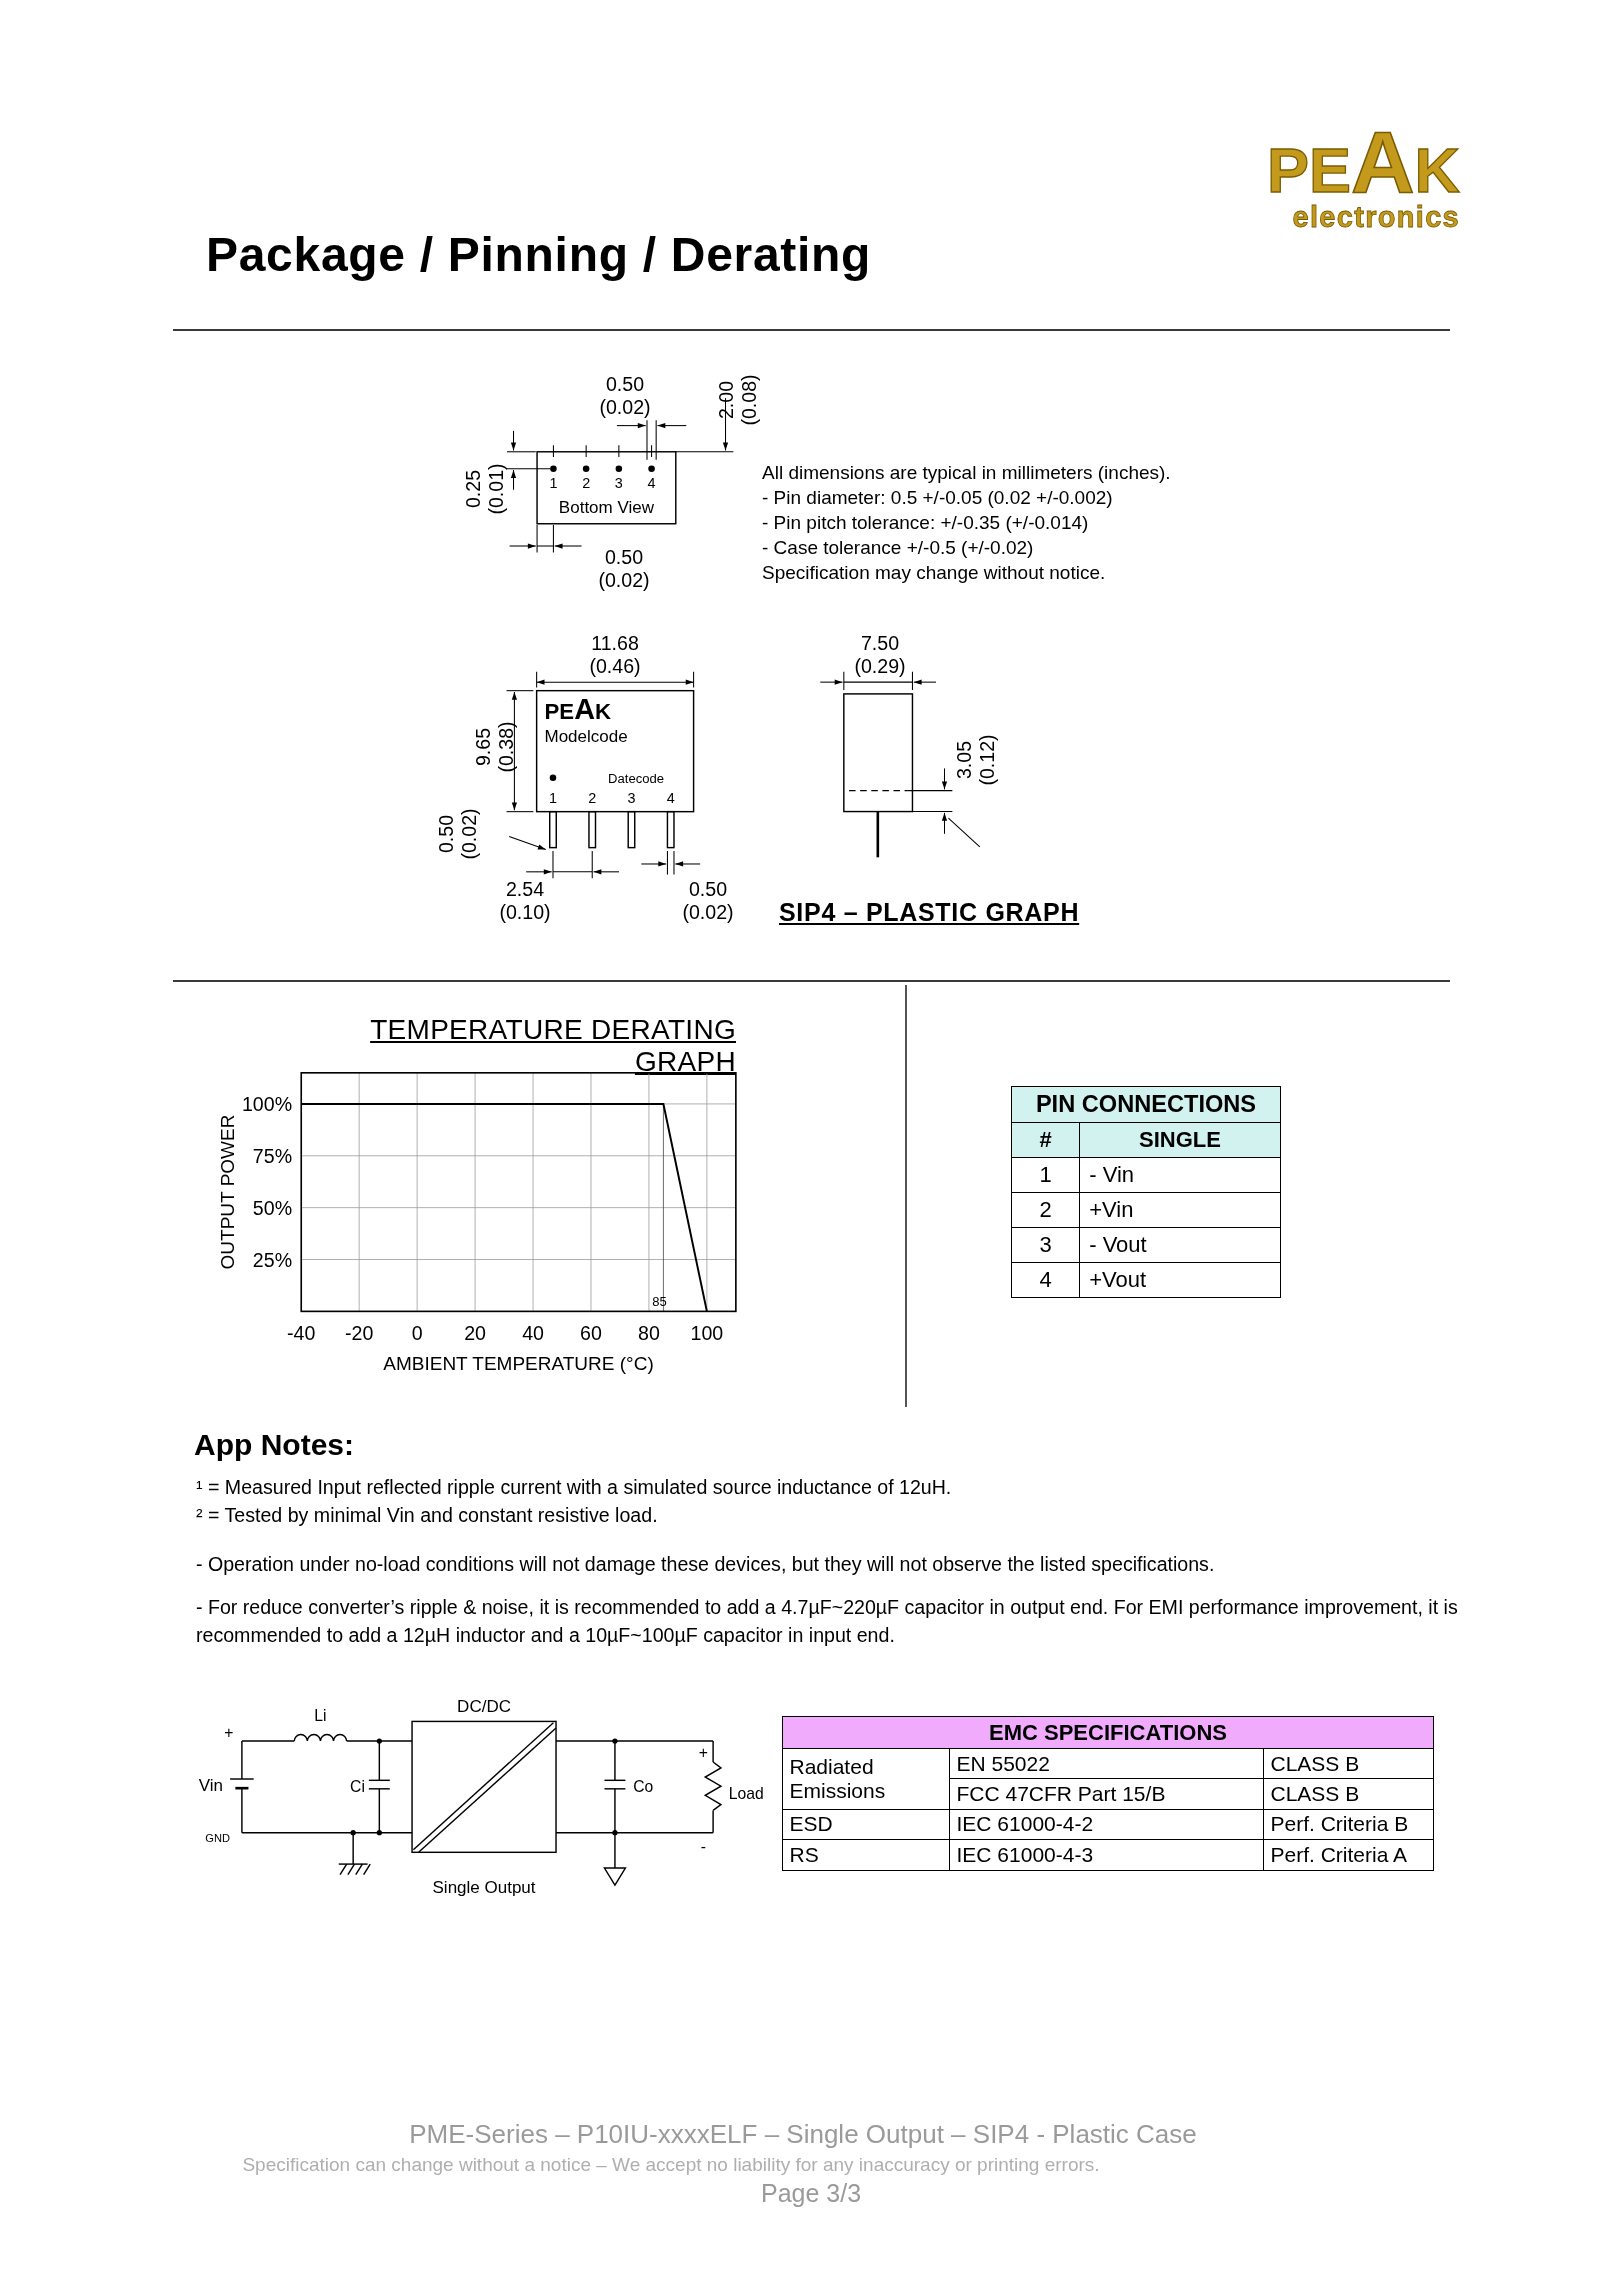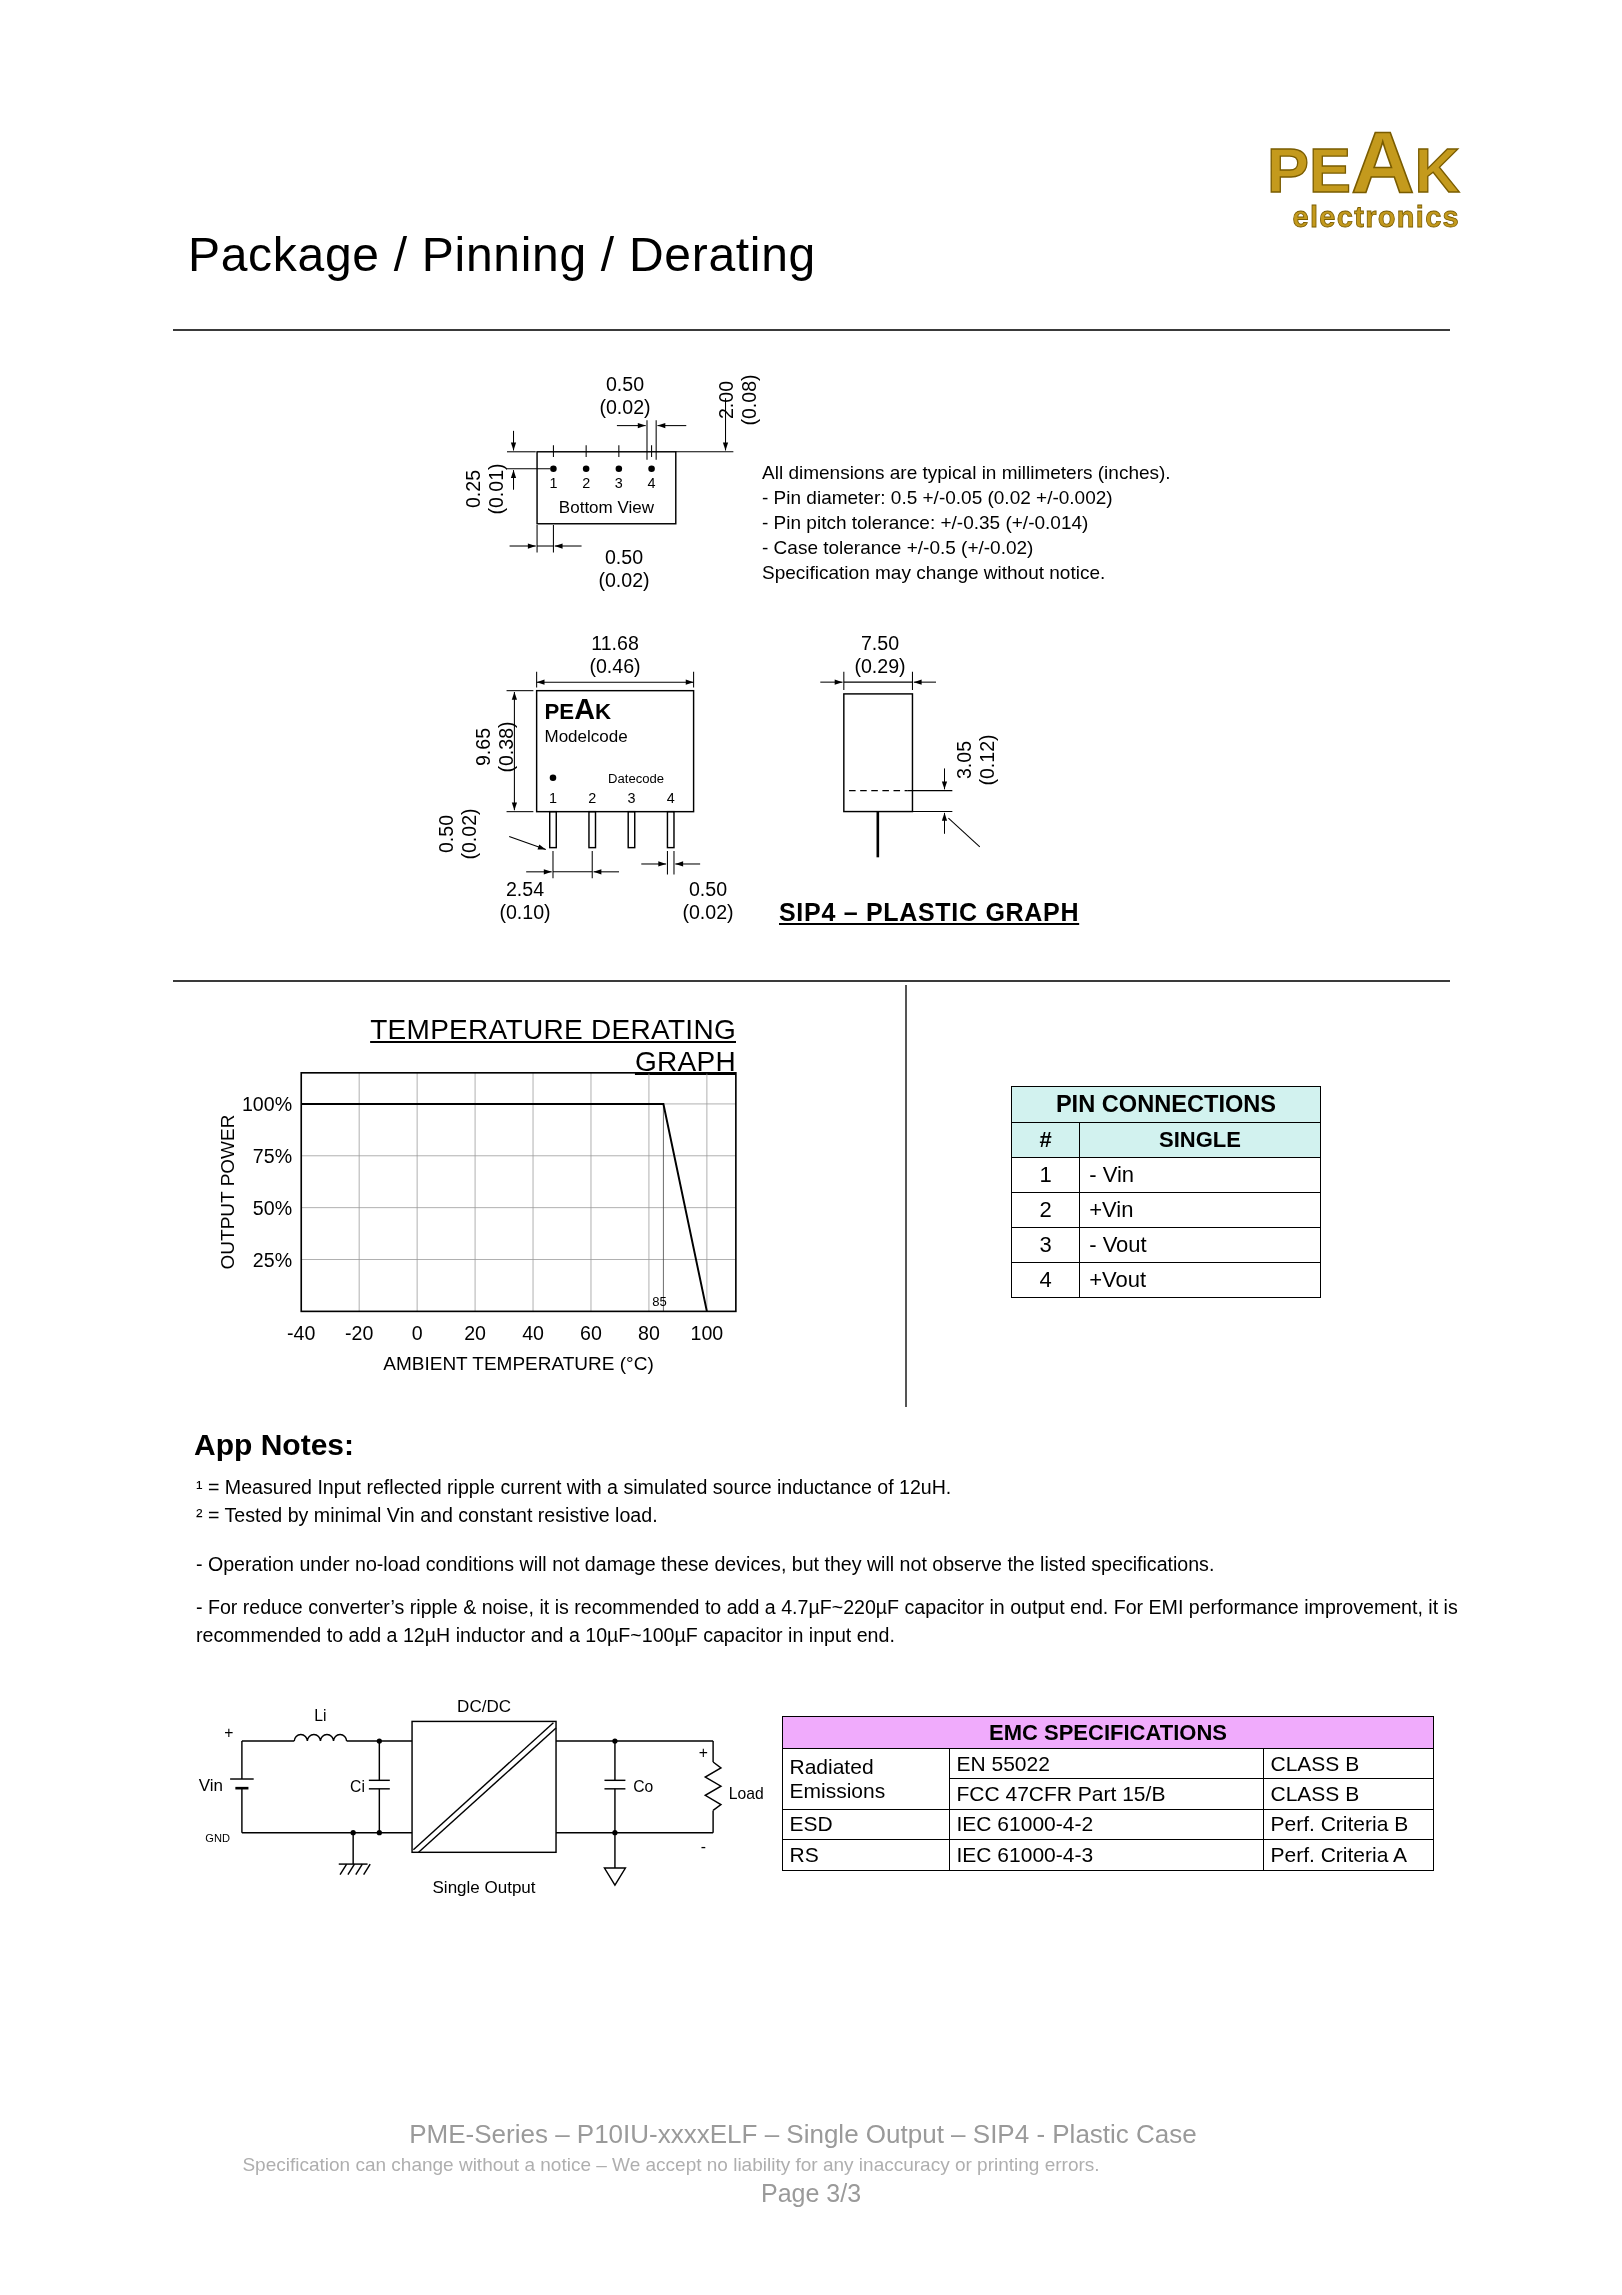--- a/index.html
+++ b/index.html
@@ -1,20 +1,20 @@
 <!DOCTYPE html>
 <html style="font-size:10.5px"><head>
 <meta charset="utf-8">
 <style>
   html,body{margin:0;padding:0}
   body{width:1622px;height:2295px;position:relative;background:#fff;
        font-family:"Liberation Sans",sans-serif;color:#000;overflow:hidden}
   .abs{position:absolute}
 
-  .page-title{left:188px;top:195px;font-size:48px;font-weight:400;letter-spacing:0.7px}
+  .page-title{left:206px;top:195px;font-size:48px;font-weight:700;letter-spacing:0.7px}
   .rule{background:#3a3a3a;height:2px}
   .vline{background:#555;width:2px}
 
   
   .logo{left:1192px;top:118px;width:268px;text-align:right;color:#c49a1d}
   .logo-word{font-weight:700;line-height:1;white-space:nowrap}
   .logo-word .lg{font-size:63px;-webkit-text-stroke:1.3px #7a5c00}
   .logo-word .la{font-size:88px;-webkit-text-stroke:1.6px #7a5c00}
   .logo-sub{font-size:29px;font-weight:700;margin-top:-5.2px;letter-spacing:1.3px;-webkit-text-stroke:0.8px #7a5c00}
 
@@ -44,21 +44,21 @@
   #derating-svg .curve{fill:none;stroke:#000;stroke-width:3}
   #derating-svg .refline{stroke:#444;stroke-width:1.2}
   #derating-svg text{fill:#000}
   #derating-svg .xtick{font-size:30px;text-anchor:middle}
   #derating-svg .ytick{font-size:30px;text-anchor:end}
   #derating-svg .ann{font-size:20px;text-anchor:middle}
 
   
   .tbl{position:absolute;border-collapse:collapse;background:#fff}
   .tbl th,.tbl td{border:1.6px solid #000;padding:0 6.5px}
-  .pin-tbl{left:1011px;top:1086px;width:310px;font-size:22px}
+  .pin-tbl{left:1011px;top:1086px;width:270px;font-size:22px}
   .pin-tbl .hd{background:#d2f2ef;font-size:23.6px;font-weight:700;text-align:center;height:35px}
   .pin-tbl .sub{background:#d2f2ef;font-weight:700;text-align:center;height:34px;font-size:22px}
   .pin-tbl td{height:34px}
   .pin-tbl .c-num{width:54px;text-align:center}
   .pin-tbl .c-val{text-align:left;padding-left:9.2px}
   .emc-tbl{left:782px;top:1716px;width:651px;font-size:21px;table-layout:fixed}
   .emc-tbl .hd{background:#f0abfc;font-weight:700;text-align:center;height:31px;font-size:22px}
   .emc-tbl td{height:29.4px;text-align:left}
 
   

